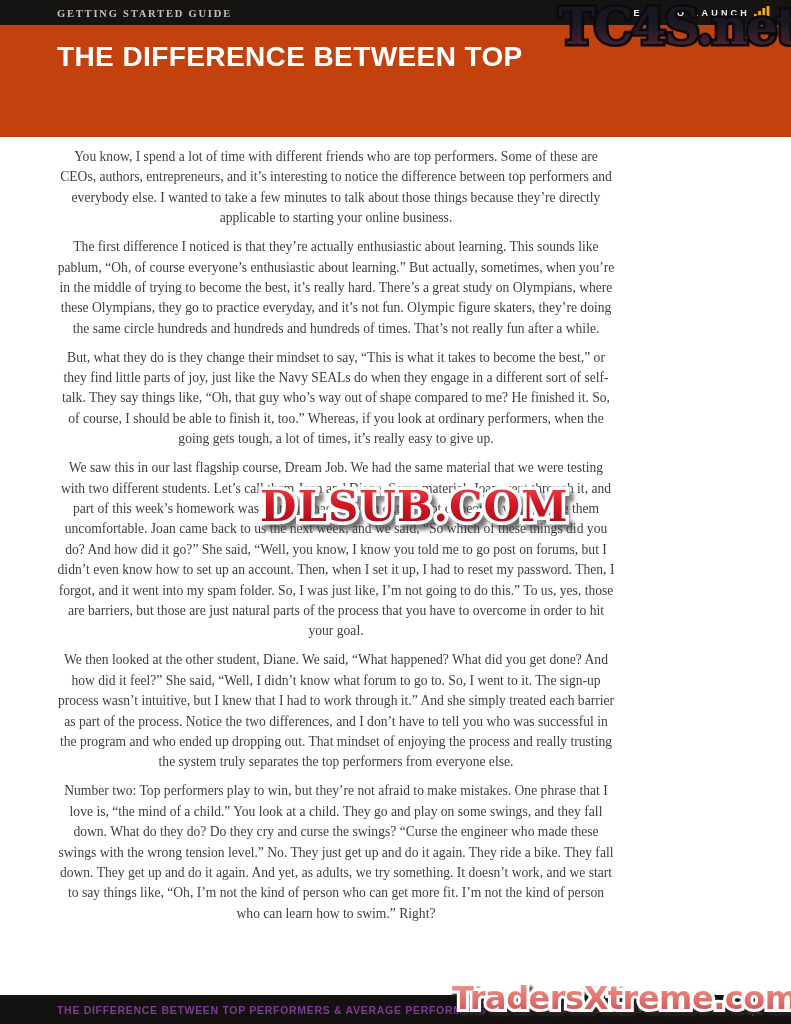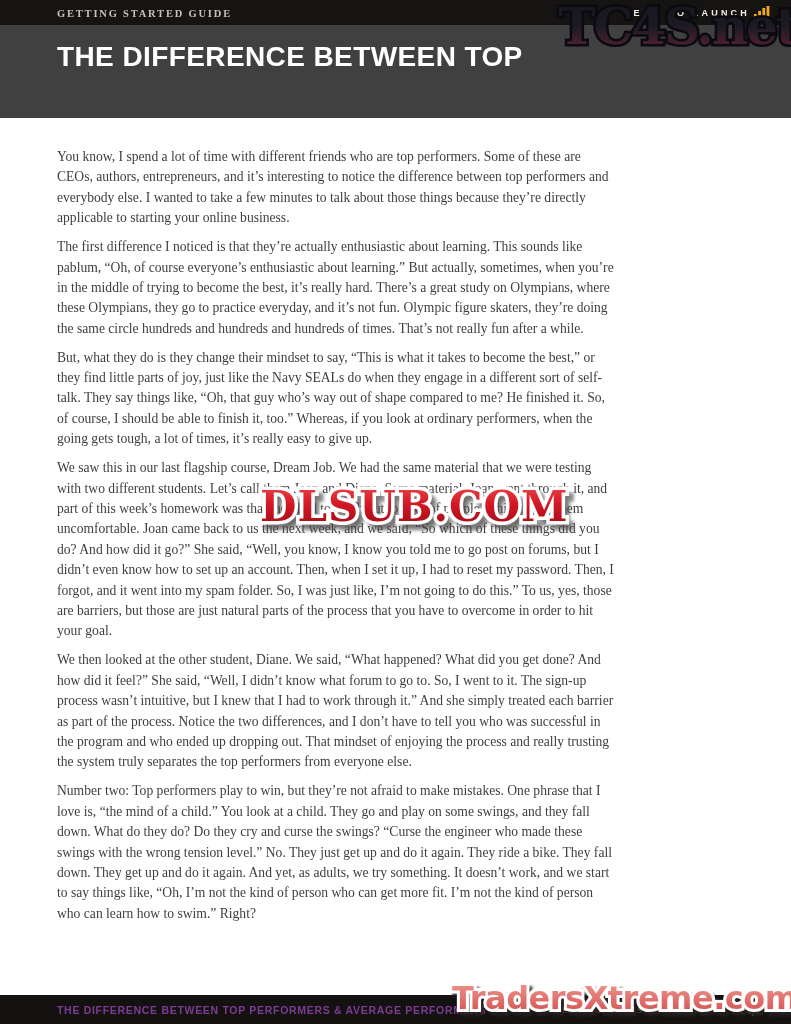--- a/index.html
+++ b/index.html
@@ -15,30 +15,30 @@
     letter-spacing:1.8px; color:#c8c2bb; white-space:nowrap;
   }
   .brand{position:absolute; right:21px; top:50%; transform:translateY(-50%);
     display:flex; align-items:center; gap:4px;}
   .brand-label{
     font-family:"Liberation Sans", sans-serif; font-size:9px; font-weight:700;
     letter-spacing:3.2px; color:#f2f0ee; white-space:nowrap;
   }
   .brand-icon{display:block;}
   
-  .header{position:absolute; left:0; top:25px; width:791px; height:93px; background:#404040;}
+  .header{position:absolute; left:0; top:25px; width:791px; height:112px; background:#c2410c;}
   .title{
     position:absolute; left:57px; top:15px;
     font-family:"Liberation Sans", sans-serif; font-weight:700; font-size:28px;
     line-height:33px; letter-spacing:.4px; color:#ffffff; white-space:nowrap;
   }
   
   .content{
     position:absolute; left:57px; top:147px; width:558px;
-    font-size:13.6px; line-height:20.4px; color:#3f3e3e; text-align:left;
+    font-size:13.6px; line-height:20.4px; color:#3f3e3e; text-align:center;
   }
   .content p{margin:0 0 8.5px 0;}
   
   .footer{position:absolute; left:0; top:995px; width:791px; height:29px; background:#141210;}
   .footer-title{
     position:absolute; left:57px; top:50%; transform:translateY(-50%);
     font-family:"Liberation Sans", sans-serif; font-size:10.5px; font-weight:700;
     letter-spacing:.7px; color:#7e3b94; white-space:nowrap;
   }
   .footer-site{

